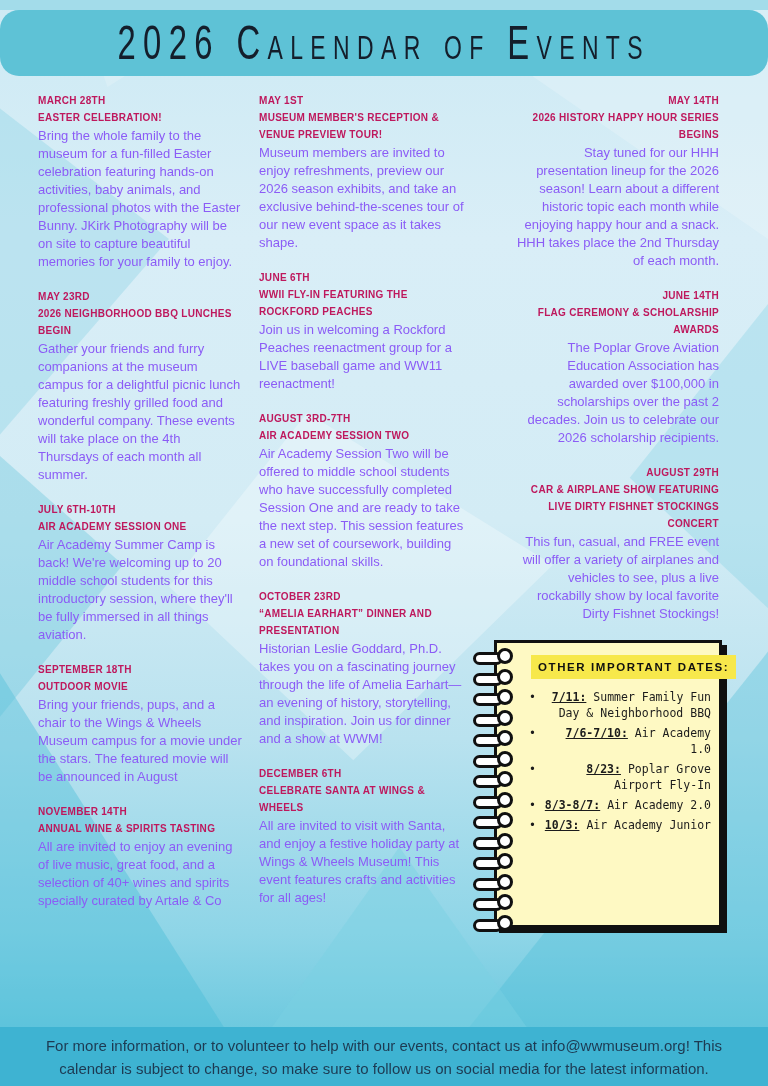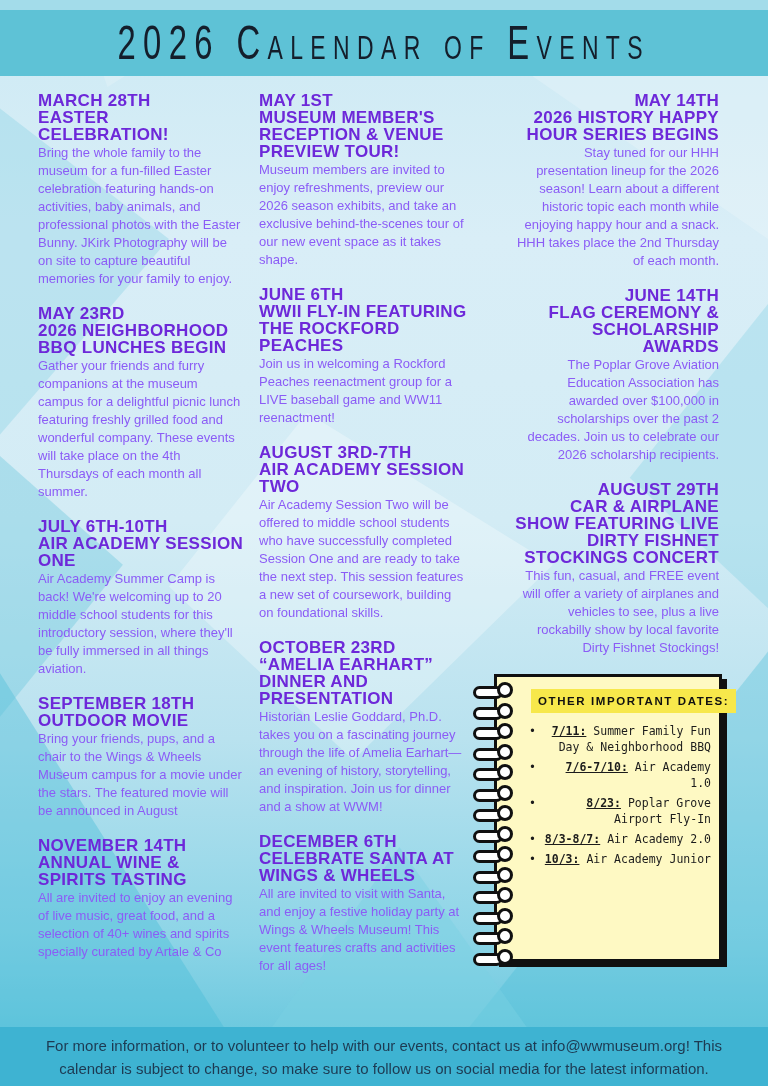--- a/index.html
+++ b/index.html
@@ -19,36 +19,36 @@
   .p5 { clip-path:polygon(0 62%,34% 100%,0 100%); background:rgba(70,188,215,.40); }
   .p6 { clip-path:polygon(100% 60%,100% 100%,55% 100%); background:rgba(70,188,215,.34); }
   .p7 { clip-path:polygon(0 42%,16% 52%,0 66%); background:rgba(94,196,219,.35); }
   .p8 { clip-path:polygon(30% 100%,52% 78%,74% 100%); background:rgba(122,208,227,.45); }
   .p9 { clip-path:polygon(10% 0,32% 0,14% 8%); background:rgba(255,255,255,.18); }
 
   
   .top-strip { position:absolute; left:0; top:0; width:768px; height:10px; background:#a3dcea; }
   .title-band {
     position:absolute; left:0; top:10px; width:768px; height:66px;
-    background:#5ec2d6; display:flex; align-items:center; justify-content:center;
+    background:#5ec2d6; display:flex; align-items:center; justify-content:center;border-radius:19px;
   }
   .page-title {
     font-variant:small-caps; font-weight:400; font-size:40px; color:#141e2b;
     letter-spacing:9px; display:inline-block; transform:scaleY(1.18) scaleX(.82);
     white-space:nowrap;
   }
 
   
   .columns { position:absolute; left:38px; top:92px; width:710px; display:flex; align-items:flex-start; }
   .col { width:205px; }
   .col2 { margin-left:16px; width:208px; }
   .col3 { margin-left:47px; width:205px;text-align:right; }
   .event { margin-bottom:17px; }
   .ev-date, .ev-title {
-    font-weight:bold; font-size:17px; line-height:17px; color:#6d28d9; letter-spacing:.3px;
+    font-weight:bold; font-size:10px; line-height:17px; color:#be185d; letter-spacing:.3px;
     text-transform:uppercase;
   }
   .ev-body { font-size:13px; line-height:18px; color:#8b5cf6; margin-top:1px; }
 
   
   .notebook { position:relative; left:-50px; width:262px; margin-top:8px; }
   .paper {
     position:relative; margin-left:30px; width:228px; min-height:288px;
     background:#fef9c3; border:3px solid #101010; box-shadow:5px 5px 0 #101010;
     padding:12px 8px 12px 32px;

